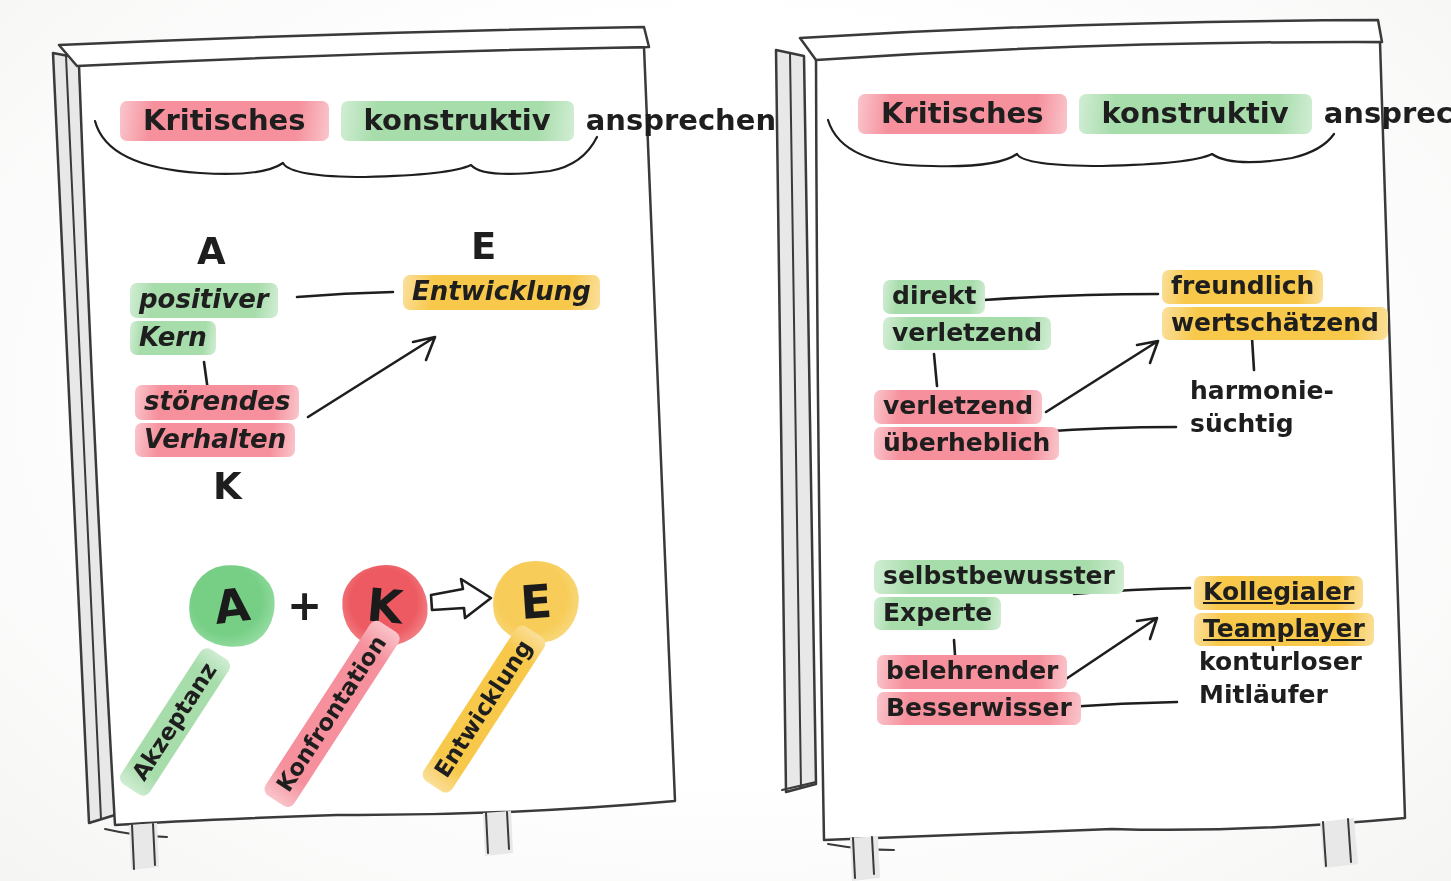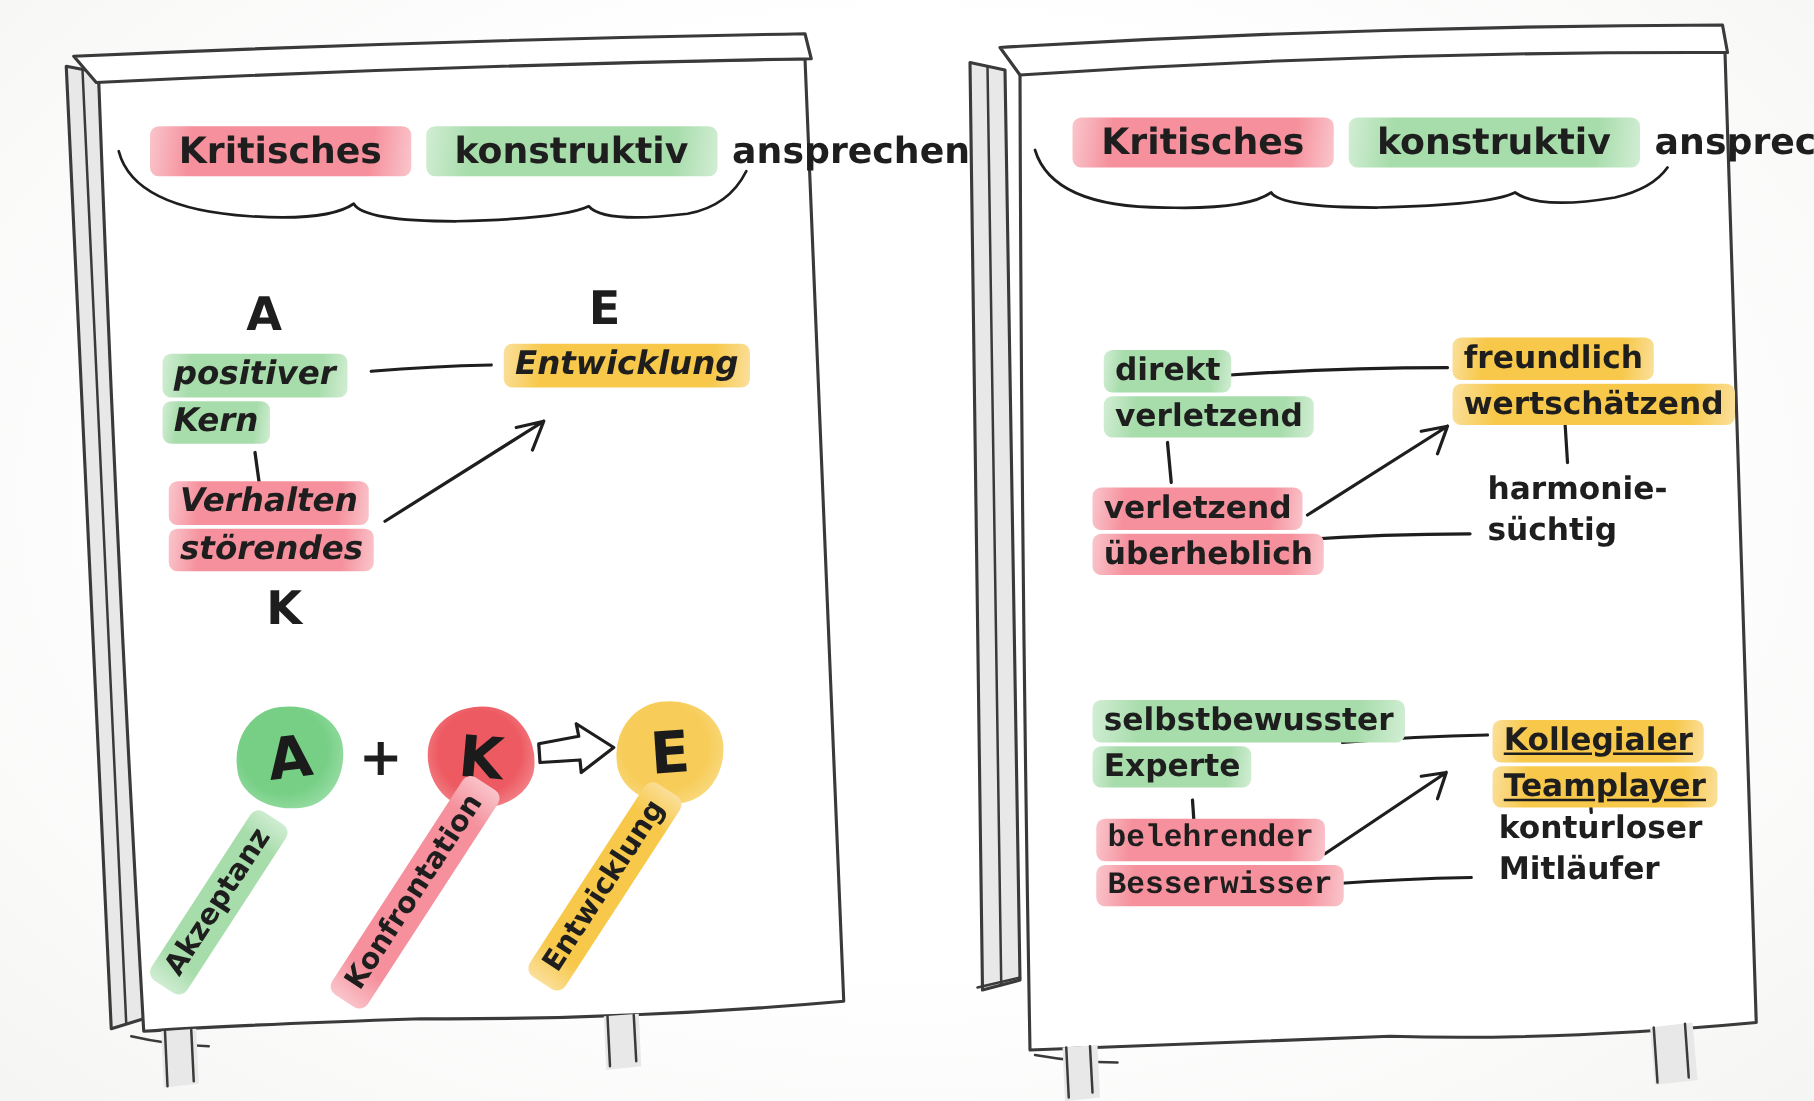--- a/index.html
+++ b/index.html
@@ -94,22 +94,22 @@
     <span class="line hl hl-green">positiver</span>
     <span class="line hl hl-green">Kern</span>
   </div>
 
   <div class="big-letter" style="left:436px;top:200px;">E</div>
   <div class="label lbl-26" style="left:368px;top:250px;">
     <span class="line hl hl-yellow">Entwicklung</span>
   </div>
 
   <div class="label lbl-26" style="left:100px;top:360px;">
+    <span class="line hl hl-red">störendes</span>
     <span class="line hl hl-red">Verhalten</span>
-    <span class="line hl hl-red">störendes</span>
   </div>
   <div class="big-letter" style="left:178px;top:440px;">K</div>
 
   <div class="blob blob-green" style="left:154px;top:540px;">
     <span>A</span>
   </div>
   <div class="plus" style="left:252px;top:556px;">+</div>
   <div class="blob blob-red" style="left:307px;top:540px;">
     <span>K</span>
   </div>
@@ -178,21 +178,21 @@
   </div>
 
   <div class="label" style="left:112px;top:552px;">
     <span class="line hl hl-green">selbstbewusster</span>
     <span class="line hl hl-green">Experte</span>
   </div>
   <div class="label" style="left:432px;top:568px;text-decoration:underline;">
     <span class="line hl hl-yellow">Kollegialer</span>
     <span class="line hl hl-yellow">Teamplayer</span>
   </div>
-  <div class="label" style="left:115px;top:647px;font-family:Liberation Mono, monospace;">
+  <div class="label" style="left:115px;top:647px;">
     <span class="line hl hl-red">belehrender</span>
     <span class="line hl hl-red">Besserwisser</span>
   </div>
   <div class="label" style="left:437px;top:639px;">
     <span class="line">konturloser</span>
     <span class="line">Mitläufer</span>
   </div>
 </section>
 
 </body></html>

